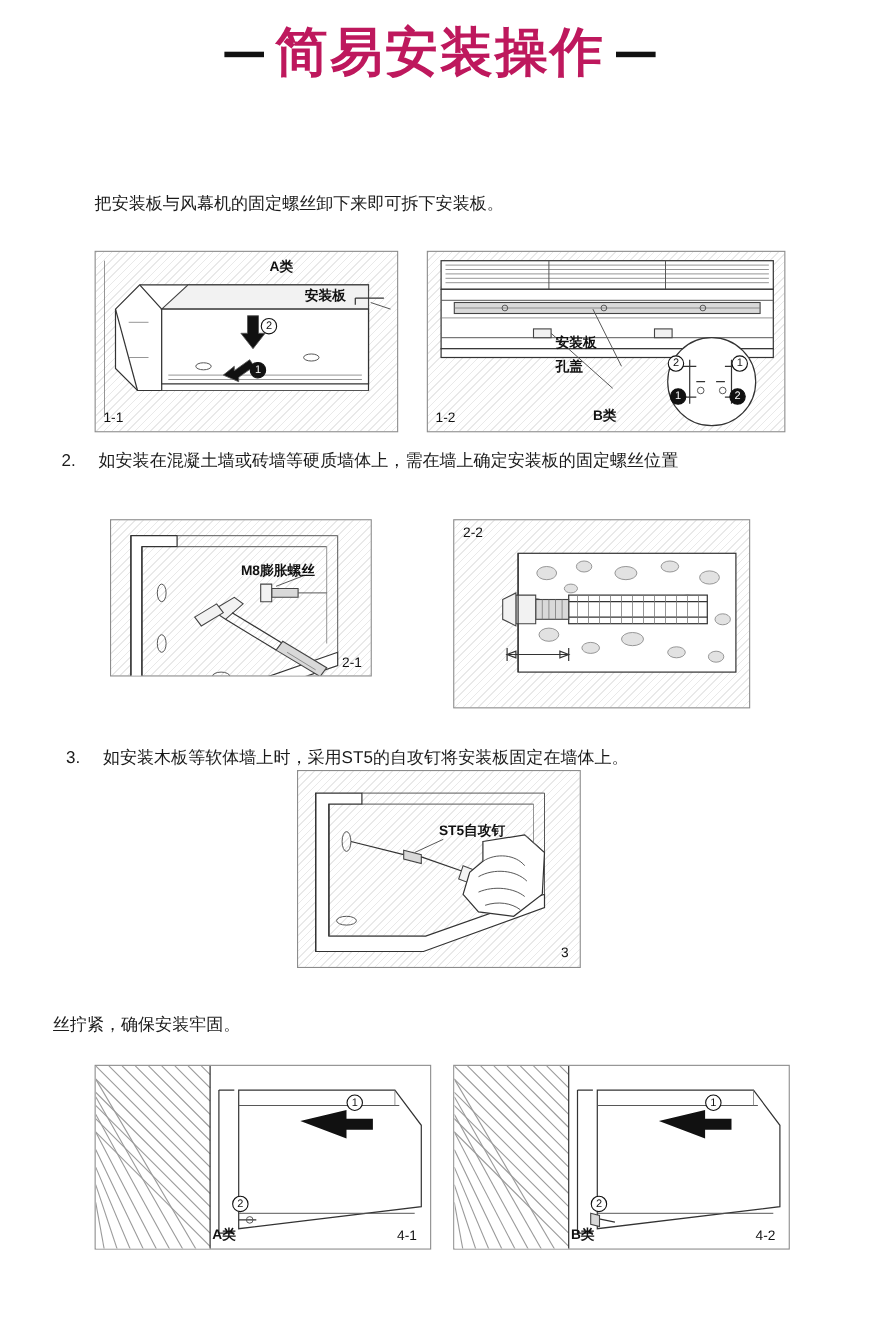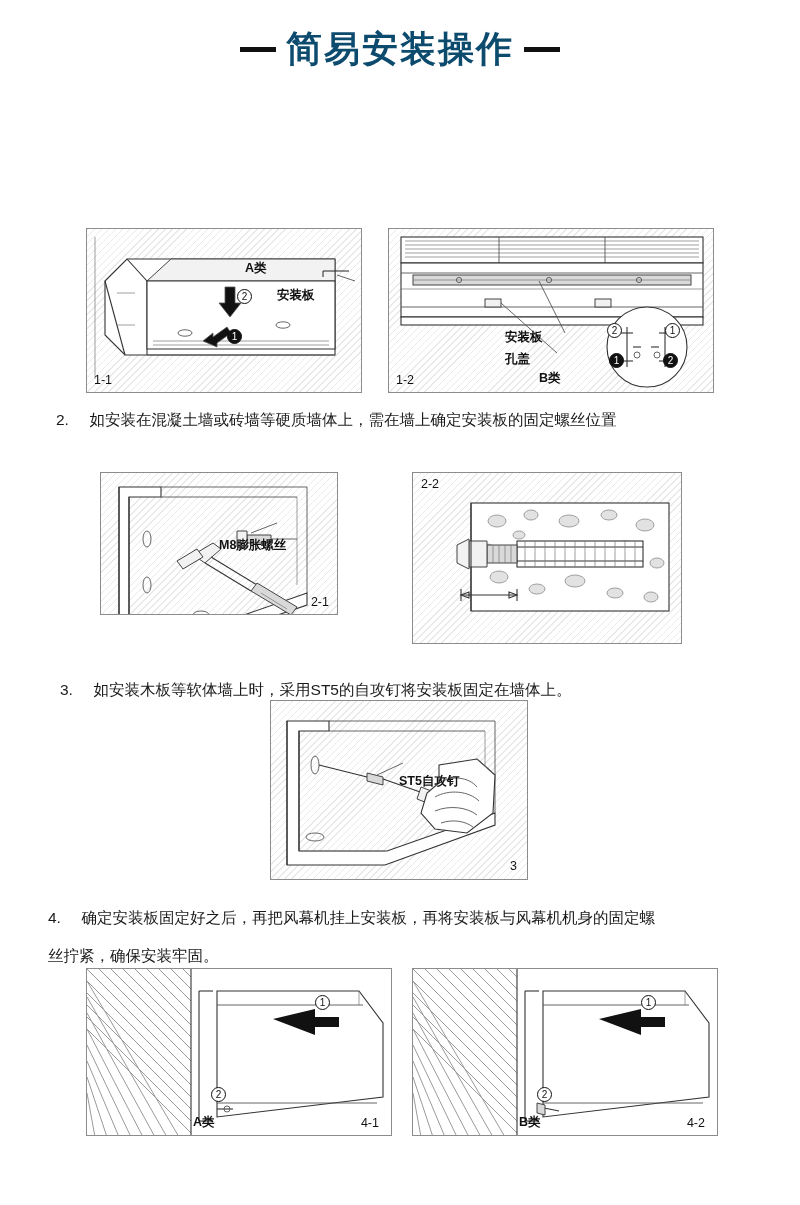--- a/index.html
+++ b/index.html
@@ -26,24 +26,24 @@
     align-items: center;
     justify-content: center;
     gap: 10px;
   }
   .title-rule {
     width: 36px;
     height: 5px;
     background: #111;
   }
   .title-text {
-    font-size: 36px;
+    font-size: 48px;
     font-weight: bold;
     letter-spacing: 2px;
-    color: #0c4a6e;
+    color: #be185d;
     line-height: 1;
     white-space: nowrap;
   }
 
   
   .step {
     position: absolute;
     font-size: 15.5px;
     line-height: 1.55;
     color: #1a1a1a;
@@ -76,21 +76,20 @@
     color: #111;
   }
   .cap {
     position: absolute;
     font-size: 12.5px;
     color: #111;
     white-space: nowrap;
   }
   .cap-b {
     font-weight: bold;
-    margin-top: 26px;
   }
   .tiny {
     position: absolute;
     font-size: 10.5px;
     color: #111;
     white-space: nowrap;
   }
 
   
   .circ {
@@ -124,20 +123,23 @@
 </head>
 <body>
 
 <div class="title-wrap">
   <span class="title-rule"></span>
   <span class="title-text">简易安装操作</span>
   <span class="title-rule"></span>
 </div>
 
 <div class="step" style="left:60px; top:160px; width:700px;">
+  <div class="step-line indent" style="margin-top:14px;">
+    <span>把安装板与风幕机的固定螺丝卸下来即可拆下安装板。</span>
+  </div>
 </div>
 
 <div class="panel panel-hatch" style="left:86px; top:228px; width:276px; height:165px;">
   <svg width="276" height="165" viewBox="0 0 276 165">
 
     <path class="thin" d="M8 8 L8 150"></path>
 
     <path class="fillw" d="M18 52 L40 30 L248 30 L248 126 L38 126 L18 106 Z"></path>
     <path class="ln" d="M18 52 L38 126"></path>
     <path class="ln" d="M40 30 L60 52 L248 52"></path>
@@ -369,25 +371,20 @@
     <path class="ln2" d="M170 122 C182 118, 194 120, 202 126"></path>
     <path class="ln2" d="M206 58 L222 72"></path>
 
     <path class="ln2" d="M106 74 L132 62"></path>
   </svg>
   <div class="cap cap-b" style="left:128px; top:46px;">ST5自攻钉</div>
   <div class="panel-label" style="right:10px; bottom:6px;">3</div>
 </div>
 
 <div class="step" style="left:48px; top:906px; width:740px;">
-  <div class="step-line">
-    <span class="num">4.</span>
-    <span style="display:inline-block;width:12px;"></span>
-    <span>确定安装板固定好之后，再把风幕机挂上安装板，再将安装板与风幕机机身的固定螺</span>
-  </div>
   <div class="step-line" style="margin-top:14px;">
     <span>丝拧紧，确保安装牢固。</span>
   </div>
 </div>
 
 <div class="panel" style="left:86px; top:968px; width:306px; height:168px;">
   <svg width="306" height="168" viewBox="0 0 306 168">
 
     <rect x="0" y="0" width="104" height="168" fill="#ffffff"></rect>
     <g stroke="#9a9a9a" stroke-width="1">

